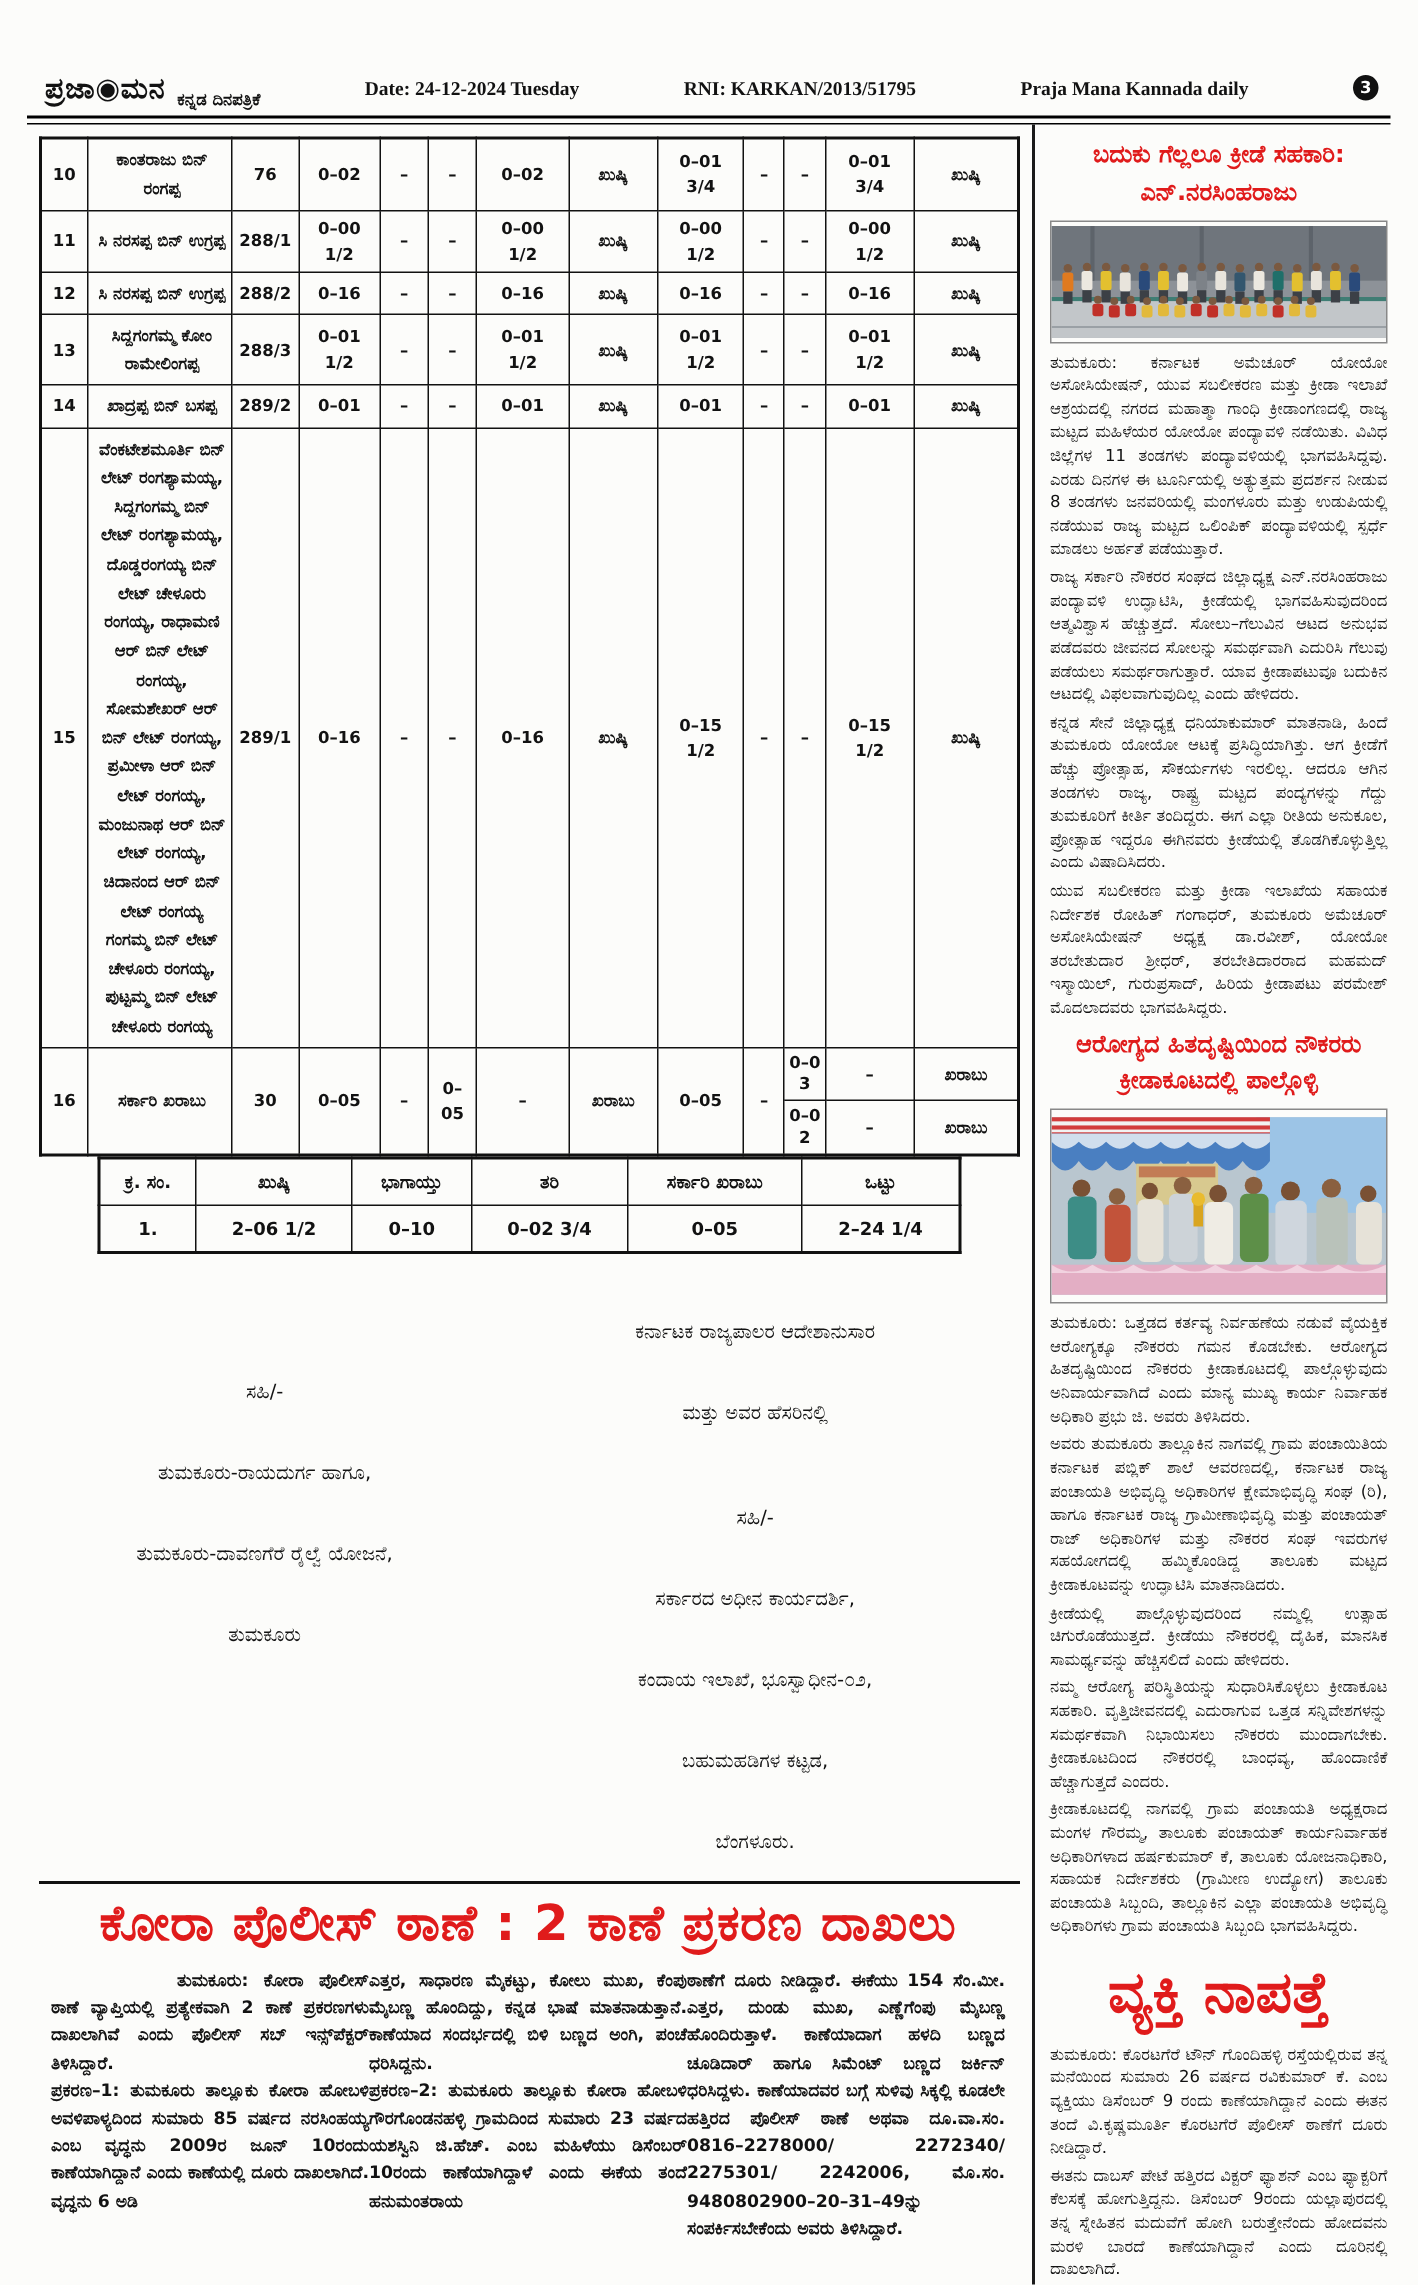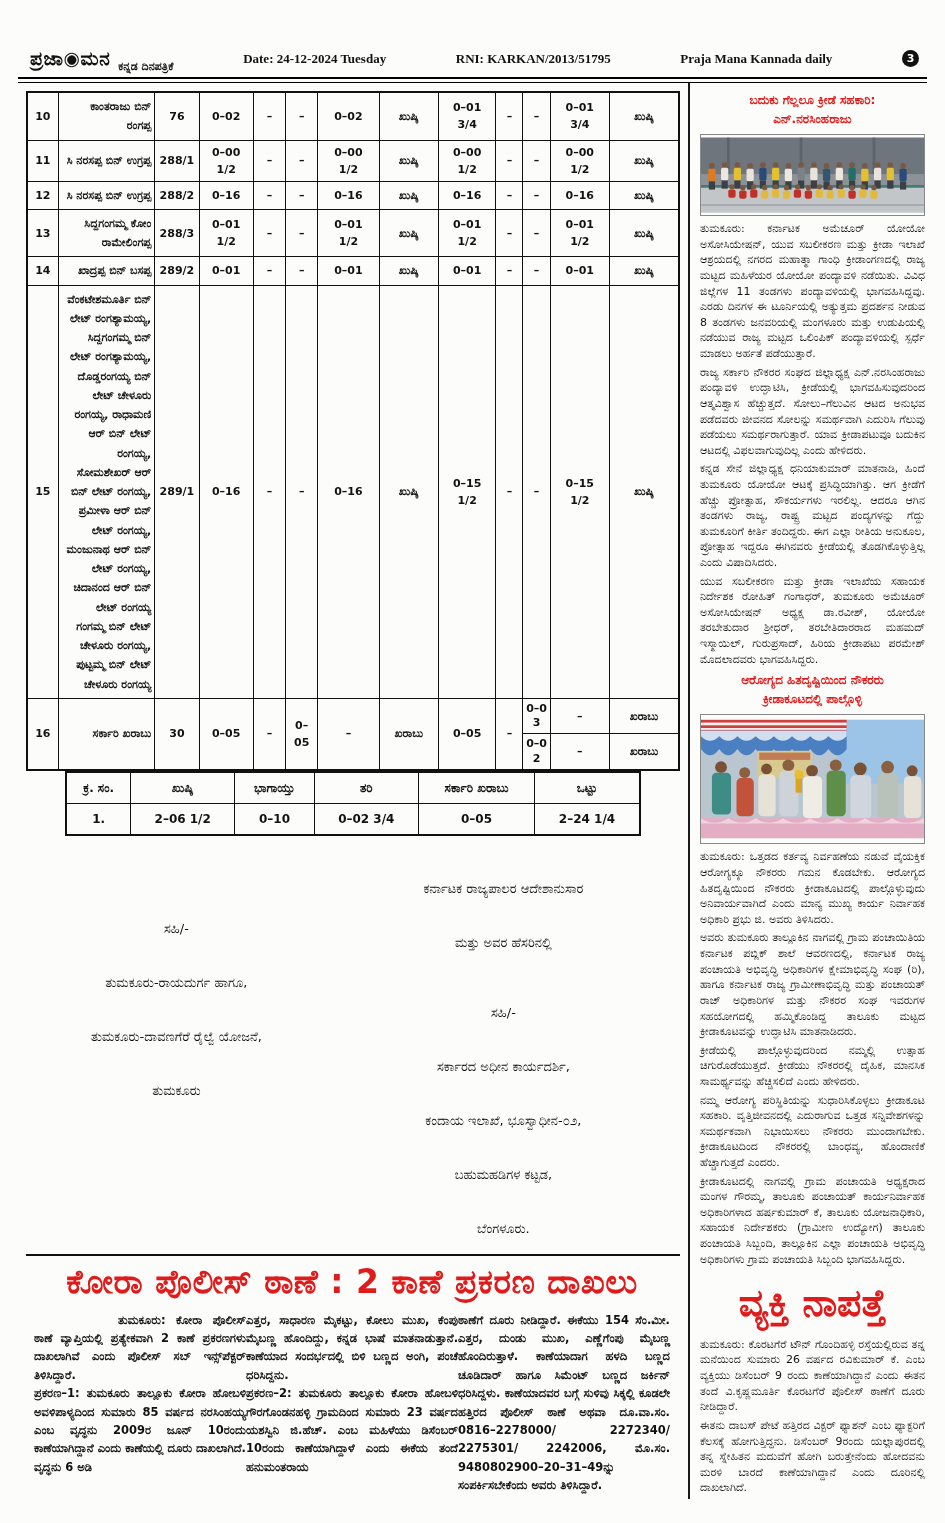--- a/index.html
+++ b/index.html
@@ -26,21 +26,21 @@
   
   .content{display:flex;align-items:stretch;}
   .left-region{width:676px;padding:8px 8px 0 14px;box-sizing:border-box;}
   .right-col{flex:1;border-left:2px solid #1a1a1a;padding:4px 8px 0 10px;box-sizing:border-box;}
   
   table.land{border-collapse:collapse;width:100%;border:2.5px solid #111;}
   table.land td{
     border:1.4px solid #111;text-align:center;vertical-align:middle;
     font-size:11px;font-weight:bold;padding:3px 2px;white-space:pre-line;line-height:1.55;
   }
-  table.land td.name-cell{text-align:right;padding:4px 3px 4px 6px;font-weight:600;line-height:1.75;white-space:normal;}
+  table.land td.name-cell{text-align:center;padding:4px 3px 4px 6px;font-weight:600;line-height:1.75;white-space:normal;}
   table.land td.split-val{word-break:break-all;line-height:1.3;}
   
   .summary-title{text-align:center;font-size:15px;font-weight:bold;margin:9px 0 7px;}
   table.summary{border-collapse:collapse;width:88%;margin:0 auto;border:2px solid #111;padding-left:45px;}
   table.summary td,table.summary th{
     border:1.4px solid #111;text-align:center;font-size:12px;font-weight:bold;padding:8px 4px;
   }
   
   .sig-wrap{display:flex;margin-top:12px;padding-bottom:8px;}
   .sig-left{width:46%;padding-top:40px;text-align:center;}
@@ -54,21 +54,21 @@
     line-height:1.35;letter-spacing:.5px;margin:2px 0 6px;
   }
   .bottom-cols{display:flex;}
   .bottom-cols .col{flex:1;}
   .bottom-cols p{
     margin:0;font-size:11.5px;line-height:1.6;text-align:justify;font-weight:600;
   }
   .col.indent-first p:first-child{text-indent:84px;}
   
   .headline-red{
-    color:var(--red,#e01b1b);font-size:12px;font-weight:bold;text-align:center;
+    color:var(--red,#e01b1b);font-size:16px;font-weight:bold;text-align:center;
     line-height:1.55;margin:4px 14px 6px;
   }
   .headline-red.big{font-size:38px;line-height:1.2;margin:14px 0 10px;}
   .article-body p{margin:0 0 3px;font-size:11px;line-height:1.42;text-align:justify;}
   .photo{width:100%;display:block;border:1px solid #888;box-sizing:border-box;margin:2px 0 5px;}
 </style>
 </head>
 <body>
 
 <div class="page">

